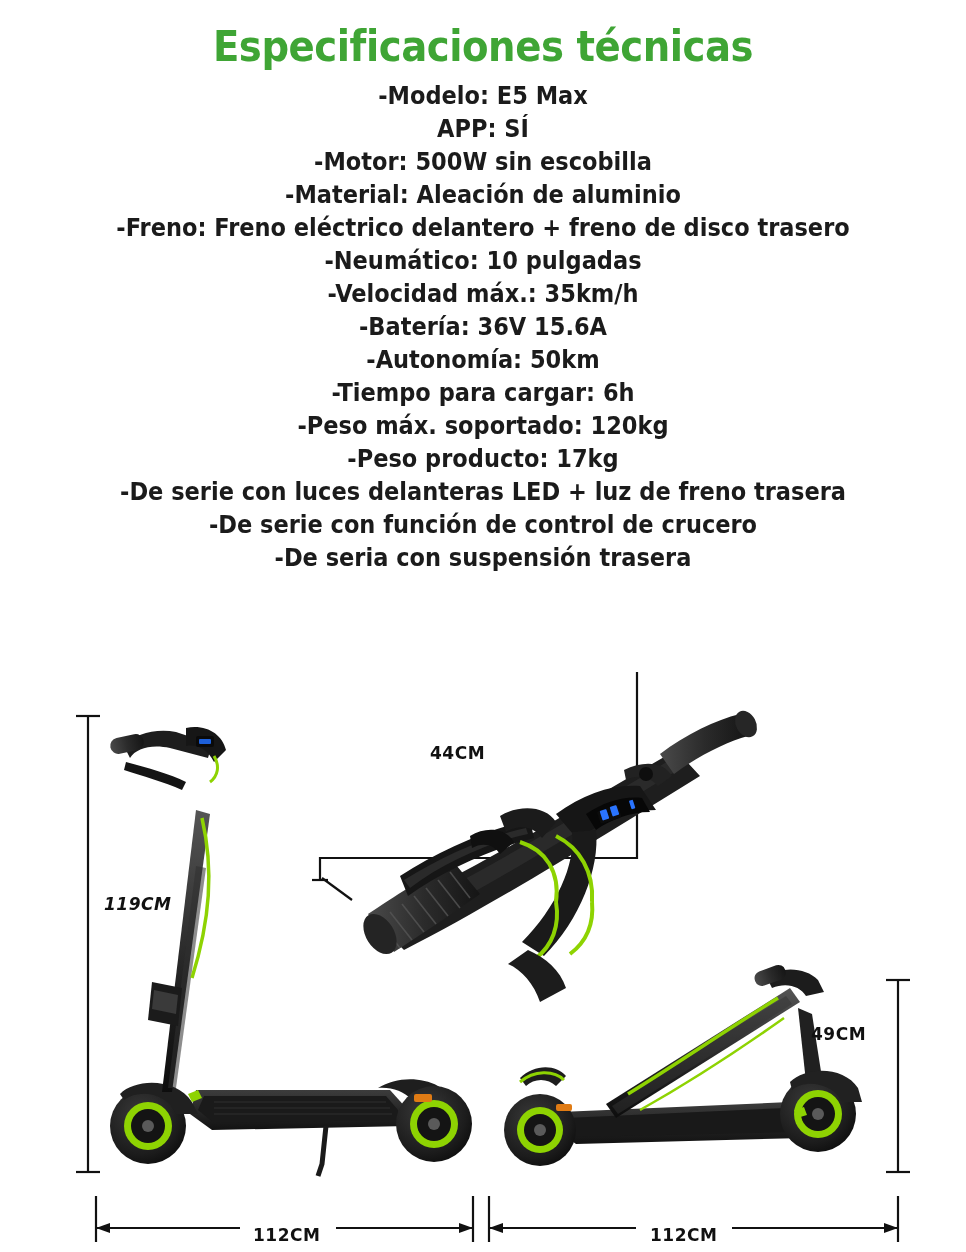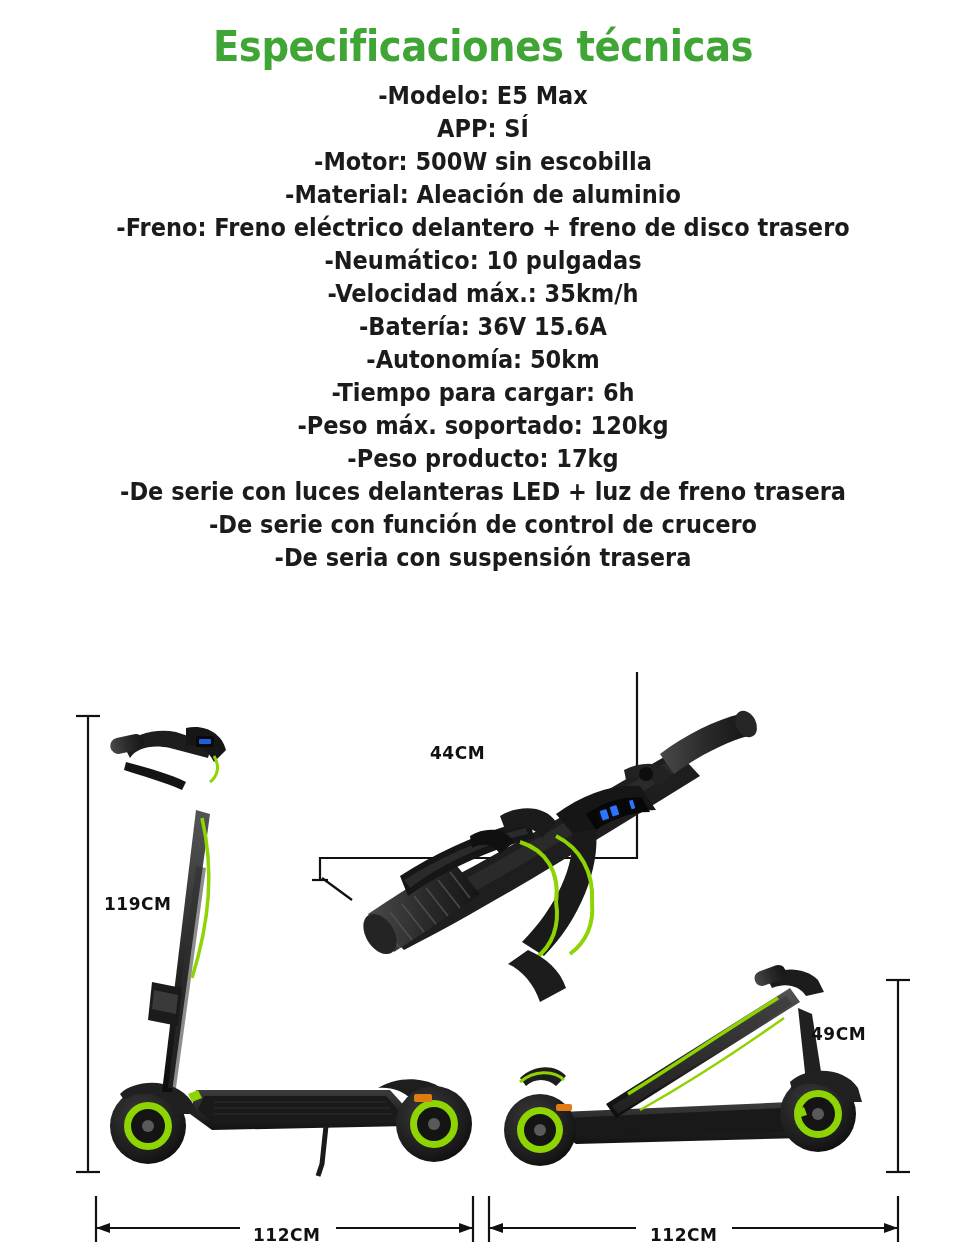--- a/index.html
+++ b/index.html
@@ -51,21 +51,21 @@
   }
   .dim-label {
     position: absolute;
     font-family: "DejaVu Sans", sans-serif;
     font-weight: bold;
     font-size: 17px;
     color: #111;
     letter-spacing: 0.5px;
   }
   .lbl-44 { left: 430px; top: 85px; }
-  .lbl-119 { left: 104px; top: 236px; }
+  .lbl-119 { left: 104px; top: 236px; font-style: italic; }
   .lbl-49 { left: 811px; top: 366px; }
   .lbl-112a { left: 253px; top: 567px; }
   .lbl-112b { left: 650px; top: 567px; }
   svg { display: block; }
 </style>
 </head>
 <body>
 
 <div class="page">
 

